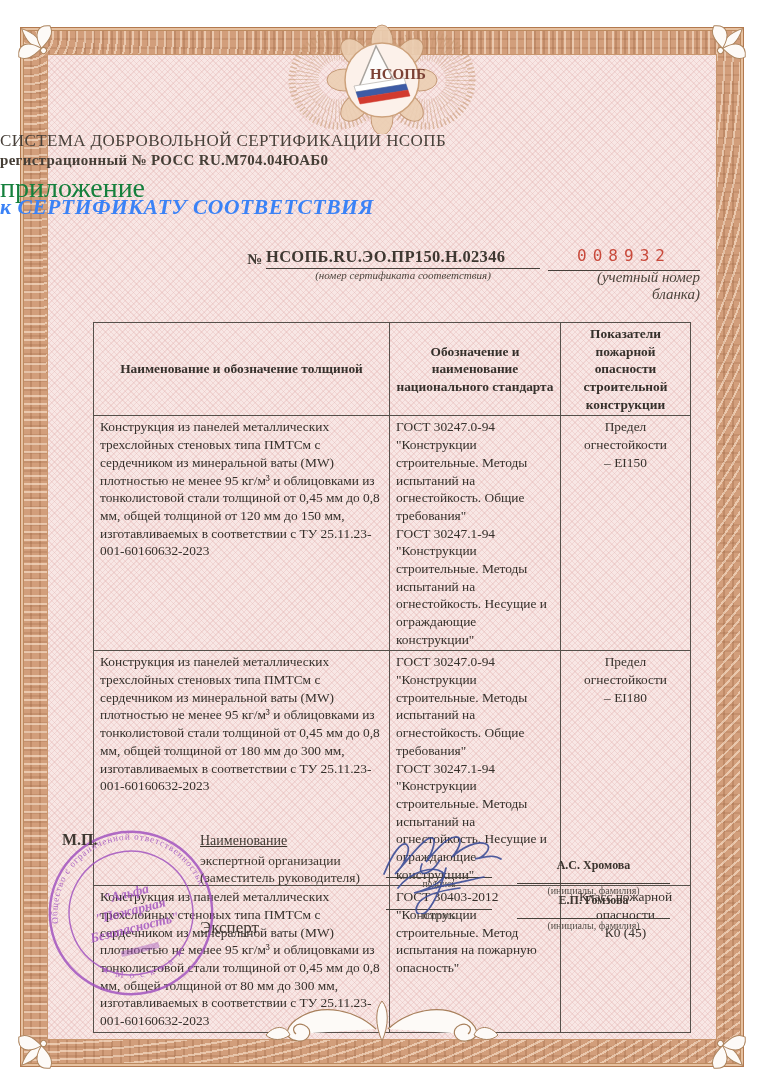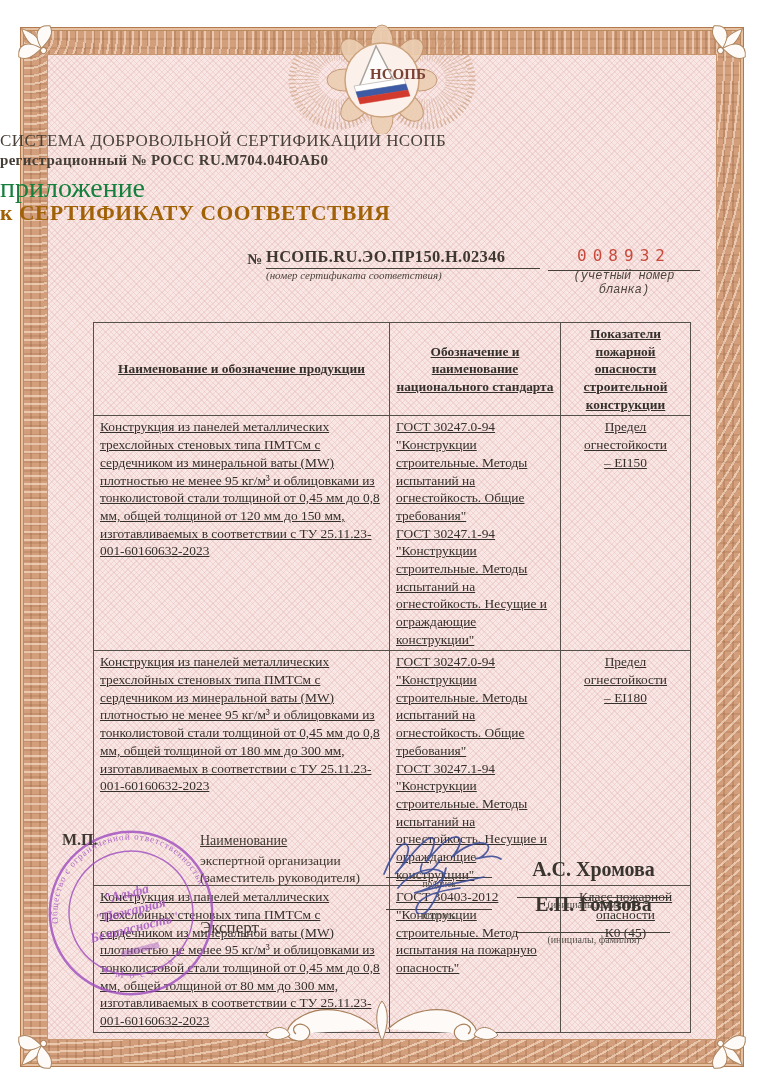--- a/index.html
+++ b/index.html
@@ -32,38 +32,38 @@
   .bottom-orn{position:absolute;left:50%;top:995px;transform:translateX(-50%);
     width:236px;height:52px;z-index:5;}
 
   .rosette{position:absolute;left:50%;top:24px;transform:translateX(-50%);
     width:192px;height:110px;z-index:6;}
 
   .ctr{position:absolute;left:0;width:763px;}
   .h-system{top:131px;font-size:17px;letter-spacing:.4px;color:#48413a;}
   .h-reg{top:152px;font-size:15px;font-weight:bold;color:#453e36;letter-spacing:.3px;}
   .h-type{top:172px;font-size:28px;color:#15803d;}
-  .h-title{top:201px;font-size:21.5px;font-weight:bold;letter-spacing:.6px;color:#a16207;}
+  .h-title{top:195px;font-size:21.5px;font-weight:bold;letter-spacing:.6px;color:#3b82f6;font-style:italic;}
 
   .no-sign{position:absolute;left:247px;top:251px;font-size:15px;font-weight:bold;}
   .cert-num{position:absolute;left:266px;top:247px;width:274px;
     font-weight:bold;font-size:16.5px;letter-spacing:.3px;border-bottom:1.2px solid #46403a;
     padding-bottom:1px;}
-  .cert-cap{position:absolute;left:266px;top:269px;width:274px;text-align:left;
+  .cert-cap{position:absolute;left:266px;top:269px;width:274px;text-align:center;
     font-style:italic;font-size:11px;color:#4c443c;}
   .blank-num{position:absolute;left:548px;top:246px;width:152px;text-align:center;
     color:#c8493b;font-family:"DejaVu Sans Mono",monospace;font-size:16px;
     letter-spacing:6px;border-bottom:1.2px solid #46403a;padding-bottom:5px;}
-  .blank-cap{position:absolute;left:548px;top:269px;width:152px;text-align:center;
-    font-style:italic;font-size:12px;color:#4c443c;font-family:Liberation Mono, monospace;}
+  .blank-cap{position:absolute;left:548px;top:269px;width:152px;text-align:right;
+    font-style:italic;font-size:15px;color:#4c443c;}
 
   table.main{position:absolute;left:93px;top:322px;width:597px;border-collapse:collapse;
     table-layout:fixed;}
   table.main th, table.main td{border:1px solid #55504a;font-size:13.4px;
-    line-height:1.32;padding:2px 6px 2px 6px;color:#35302b;text-decoration:underline;}
+    line-height:1.32;padding:2px 6px 2px 6px;color:#35302b;}
   table.main th{font-weight:bold;text-align:center;vertical-align:middle;white-space:pre-line;}
   table.main td{vertical-align:top;white-space:pre-line;}
   td.c-std{}
   td.c-ind{text-align:center;}
   tr.hdr{height:56px;} tr.r1{height:147px;} tr.r2{height:147px;} tr.r3{height:111px;}
 
   .mp{position:absolute;left:62px;top:831px;font-size:16px;font-weight:bold;z-index:3;}
   .stamp{position:absolute;left:44px;top:826px;width:174px;height:174px;
     transform:rotate(-14deg);opacity:.82;z-index:2;}
   .roles{position:absolute;left:200px;top:832px;width:195px;font-size:13.5px;
@@ -72,22 +72,22 @@
   .role-expert{position:absolute;left:200px;top:918px;font-size:17px;}
 
   .sig-svg1{position:absolute;left:380px;top:830px;width:125px;height:50px;z-index:3;}
   .sig-svg2{position:absolute;left:388px;top:862px;width:115px;height:52px;z-index:3;}
   .sig-line{position:absolute;width:106px;border-top:1.3px solid #444039;}
   .sig-cap{font-size:9.5px;text-align:center;color:#55504a;padding-top:1px;}
   .sl1{left:386px;top:877px;} .sl2{left:386px;top:909px;}
 
   .name-block{position:absolute;left:517px;width:153px;text-align:center;}
   .nb1{top:858px;} .nb2{top:893px;}
-  .name{font-weight:bold;font-size:20px;border-bottom:1.3px solid #444039;
-    padding-bottom:16px;color:#3a342e;}
+  .name{font-weight:bold;font-size:12px;border-bottom:1.3px solid #444039;
+    padding-bottom:10px;color:#3a342e;}
   .name-cap{font-size:10px;color:#55504a;padding-top:1px;}
 
   svg text{font-family:"Liberation Serif",serif;}
 </style>
 </head>
 <body>
 
 <div class="doc">
 
   <div class="band"></div>
@@ -186,21 +186,21 @@
   <div class="blank-cap">(учетный номер бланка)</div>
 
   <table class="main">
     <colgroup>
         <col style="width:296px">
         <col style="width:171px">
         <col style="width:130px">
       </colgroup>
     <tbody>
         <tr class="hdr">
-      <th>Наименование и обозначение продукции</th>
+      <th>Наименование и обозначение толщиной</th>
       <th>Обозначение и
 наименование
 национального стандарта</th>
       <th>Показатели
 пожарной опасности
 строительной
 конструкции</th>
     </tr>
     <tr class="r1">
       <td>Конструкция из панелей металлических трехслойных стеновых типа ПМТСм с сердечником из минеральной ваты (MW) плотностью не менее 95 кг/м³ и облицовками из тонколистовой стали толщиной от 0,45 мм до 0,8 мм, общей толщиной от 120 мм до 150 мм, изготавливаемых в соответствии с ТУ 25.11.23-001-60160632-2023</td>

